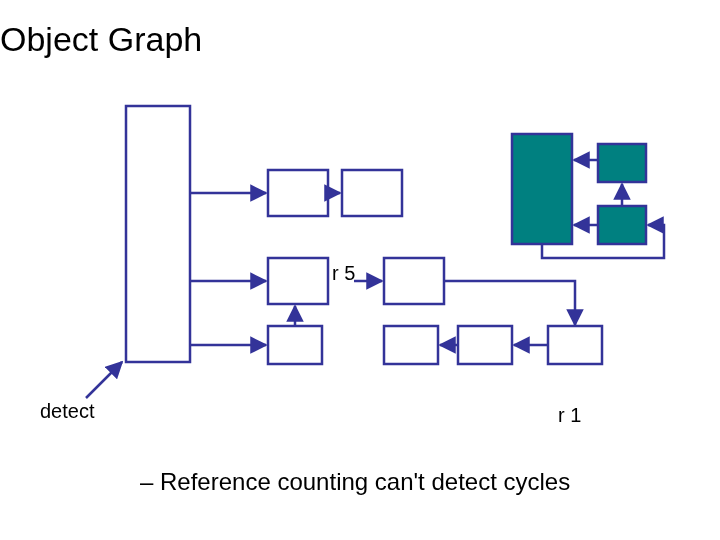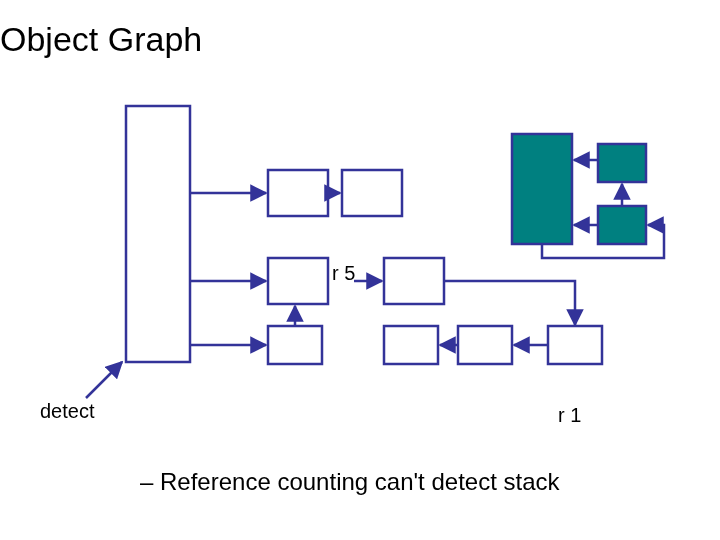--- a/index.html
+++ b/index.html
@@ -110,13 +110,13 @@
 
   <path class="arrow-line" d="M 542 244 L 542 258 L 664 258 L 664 225 L 648 225" marker-end="url(#arrow)"></path>
 
   <line class="arrow-line" x1="622" y1="206" x2="622" y2="184" marker-end="url(#arrow)"></line>
 </svg>
 
 <div class="small-label" style="left:40px; top:400px;">detect</div>
 <div class="small-label" style="left:332px; top:262px;">r 5</div>
 <div class="small-label" style="left:558px; top:404px;">r 1</div>
 
-<div class="bullet" style="left:140px; top:468px;">– Reference counting can't detect stack</div>
+<div class="bullet" style="left:140px; top:468px;">– Reference counting can't detect cycles</div>
 
 </body></html>

